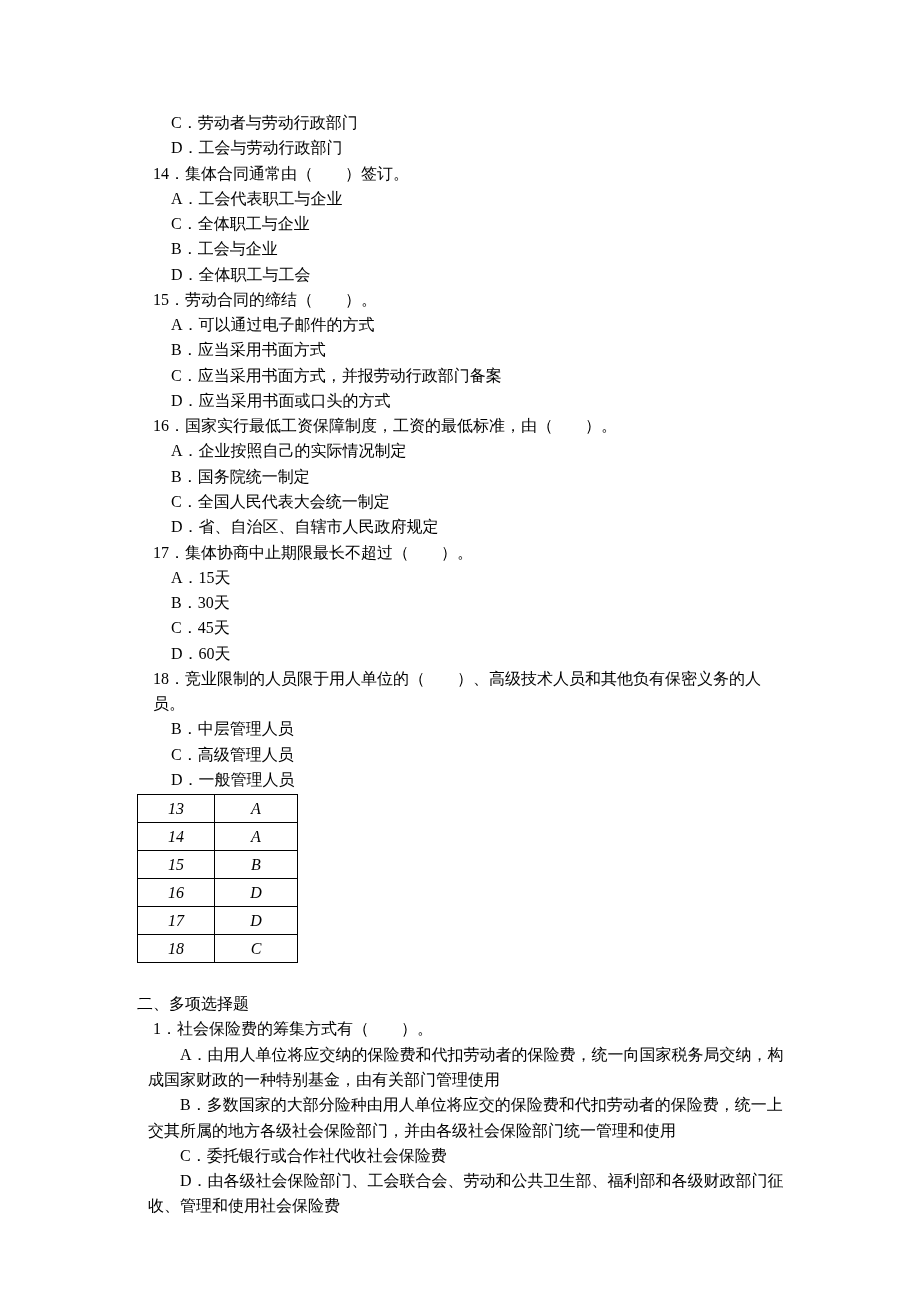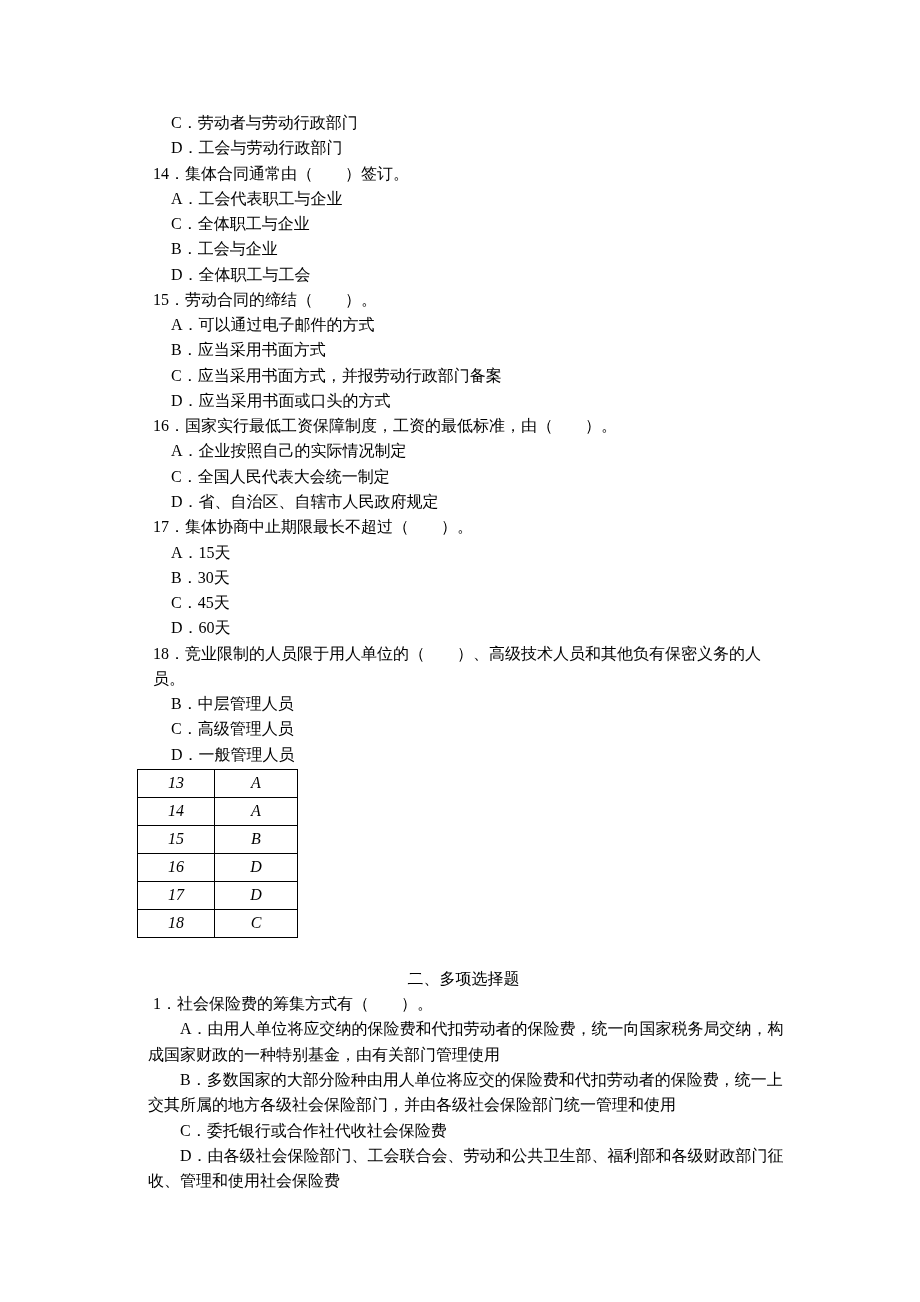--- a/index.html
+++ b/index.html
@@ -37,21 +37,20 @@
     font-style: italic;
   }
   .answer-table td.col-num {
     width: 74px;
   }
   .answer-table td.col-ans {
     width: 80px;
   }
   .section-heading {
     margin-top: 28px;
-    text-align: center;
   }
   .mc-opt {
     text-indent: 32px;
     margin-left: 11px;
   }
   .mc-opt-wrap {
     
   }
 </style>
 </head>
@@ -69,20 +68,21 @@
   <div class="line opt">D．全体职工与工会</div>
 
   <div class="line q-stem">15．劳动合同的缔结（　　）。</div>
   <div class="line opt">A．可以通过电子邮件的方式</div>
   <div class="line opt">B．应当采用书面方式</div>
   <div class="line opt">C．应当采用书面方式，并报劳动行政部门备案</div>
   <div class="line opt">D．应当采用书面或口头的方式</div>
 
   <div class="line q-stem">16．国家实行最低工资保障制度，工资的最低标准，由（　　）。</div>
   <div class="line opt">A．企业按照自己的实际情况制定</div>
+  <div class="line opt">B．国务院统一制定</div>
   <div class="line opt">C．全国人民代表大会统一制定</div>
   <div class="line opt">D．省、自治区、自辖市人民政府规定</div>
 
   <div class="line q-stem">17．集体协商中止期限最长不超过（　　）。</div>
   <div class="line opt">A．15天</div>
   <div class="line opt">B．30天</div>
   <div class="line opt">C．45天</div>
   <div class="line opt">D．60天</div>
 
   <div class="line q-stem">18．竞业限制的人员限于用人单位的（　　）、高级技术人员和其他负有保密义务的人员。</div>

